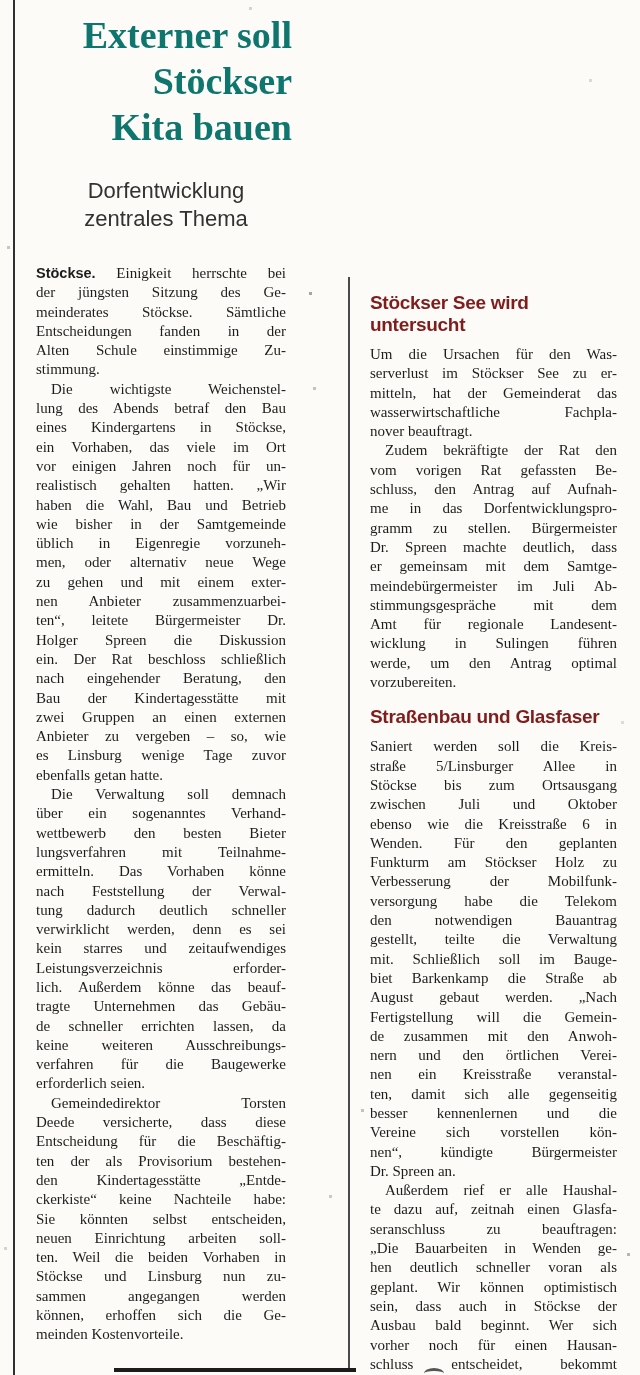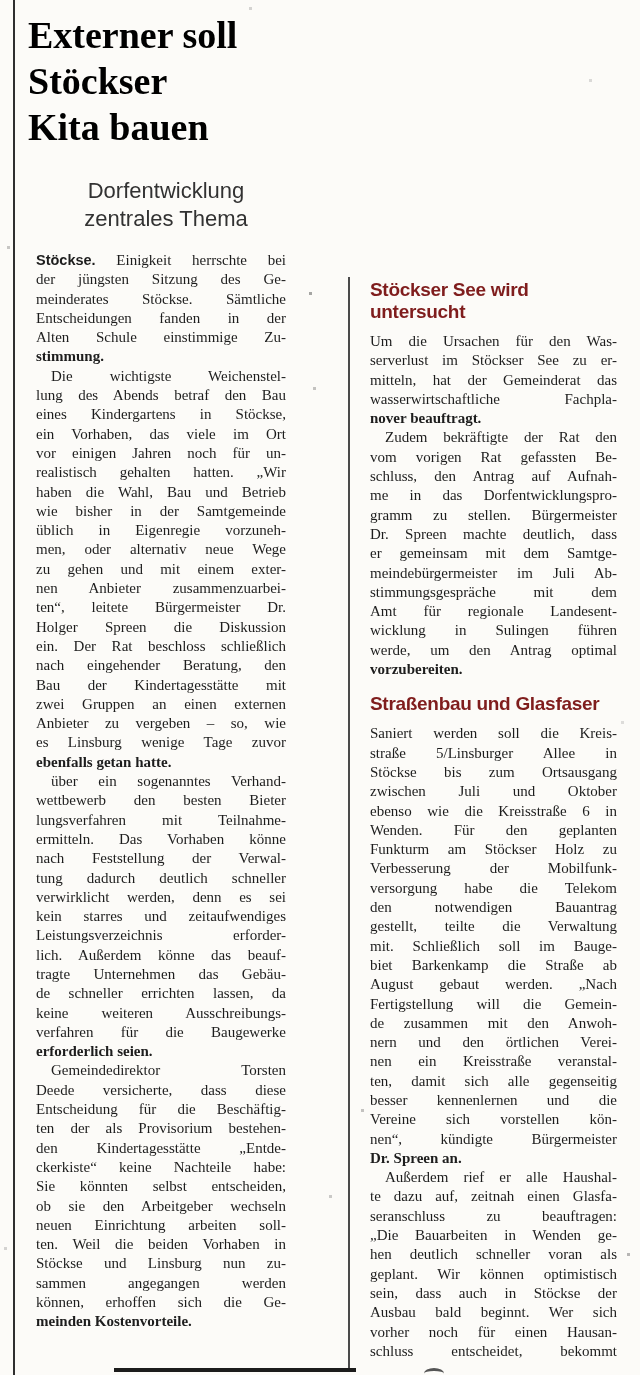--- a/index.html
+++ b/index.html
@@ -14,32 +14,32 @@
   }
   .rule-v{position:absolute;background:#3a3a3a;}
   .rule-left{left:13px;top:0;width:2px;height:1375px;background:#2f2f2f;}
   .rule-mid{left:348px;top:277px;width:2px;height:1095px;background:#4a4a4a;}
   .rule-bottom{position:absolute;left:114px;top:1368px;width:242px;height:4px;background:#1c1c1c;}
   .artifact-squiggle{position:absolute;left:424px;top:1368px;width:20px;height:8px;
     border-top:3px solid #555;border-radius:50% 50% 0 0;}
   .headline{
     position:absolute;left:28px;top:12px;width:264px;margin:0;
     font:700 38px/46px "Liberation Serif", serif;
-    color:#000000;text-align:left;
+    color:#0f766e;text-align:right;
   }
   .subhead{
     position:absolute;left:28px;top:171px;width:264px;margin:6px;
     font:400 22px/28px "Liberation Sans", sans-serif;
     color:#323232;text-align:center;
   }
-  .col{position:absolute;font-size:15px;}
+  .col{position:absolute;font-size:15px;margin-top:13px;}
   .col-left{left:36px;top:251px;width:250px;}
   .col-right{left:370px;top:279px;width:247px;}
   .jline{line-height:19.3px;text-align:justify;text-align-last:justify;}
-  .jline.last{text-align-last:left;font-weight:bold;}
+  .jline.last{text-align-last:left;}
   .para{margin:0;}
   .para.indent .jline:first-child{text-indent:15px;font-family:Liberation Serif, serif;}
   .lead{font-family:"Liberation Sans", sans-serif;font-weight:700;font-size:14.5px;}
   .section-heading{
     margin:0 0 9px 0;
     font:700 19px/22px "Liberation Sans", sans-serif;
     letter-spacing:-0.3px;color:#7f1d1d;
   }
   .section + .section{margin-top:14px;}
   .specks{position:absolute;left:0;top:0;width:1px;height:1px;background:transparent;
@@ -101,20 +101,21 @@
         <div class="jline">Holger Spreen die Diskussion</div>
         <div class="jline">ein. Der Rat beschloss schließlich</div>
         <div class="jline">nach eingehender Beratung, den</div>
         <div class="jline">Bau der Kindertagesstätte mit</div>
         <div class="jline">zwei Gruppen an einen externen</div>
         <div class="jline">Anbieter zu vergeben – so, wie</div>
         <div class="jline">es Linsburg wenige Tage zuvor</div>
         <div class="jline last">ebenfalls getan hatte.</div>
       </div>
       <div class="para indent">
+        <div class="jline">Die Verwaltung soll demnach</div>
         <div class="jline">über ein sogenanntes Verhand-</div>
         <div class="jline">wettbewerb den besten Bieter</div>
         <div class="jline">lungsverfahren mit Teilnahme-</div>
         <div class="jline">ermitteln. Das Vorhaben könne</div>
         <div class="jline">nach Feststellung der Verwal-</div>
         <div class="jline">tung dadurch deutlich schneller</div>
         <div class="jline">verwirklicht werden, denn es sei</div>
         <div class="jline">kein starres und zeitaufwendiges</div>
         <div class="jline">Leistungsverzeichnis erforder-</div>
         <div class="jline">lich. Außerdem könne das beauf-</div>
@@ -125,21 +126,20 @@
         <div class="jline last">erforderlich seien.</div>
       </div>
       <div class="para indent">
         <div class="jline">Gemeindedirektor Torsten</div>
         <div class="jline">Deede versicherte, dass diese</div>
         <div class="jline">Entscheidung für die Beschäftig-</div>
         <div class="jline">ten der als Provisorium bestehen-</div>
         <div class="jline">den Kindertagesstätte „Entde-</div>
         <div class="jline">ckerkiste“ keine Nachteile habe:</div>
         <div class="jline">Sie könnten selbst entscheiden,</div>
-        <div class="jline">ob sie den Arbeitgeber wechseln</div>
         <div class="jline">neuen Einrichtung arbeiten soll-</div>
         <div class="jline">ten. Weil die beiden Vorhaben in</div>
         <div class="jline">Stöckse und Linsburg nun zu-</div>
         <div class="jline">sammen angegangen werden</div>
         <div class="jline">können, erhoffen sich die Ge-</div>
         <div class="jline last">meinden Kostenvorteile.</div>
       </div>
     </div>
   <div class="col col-right" id="col-right">
       <div class="section">

